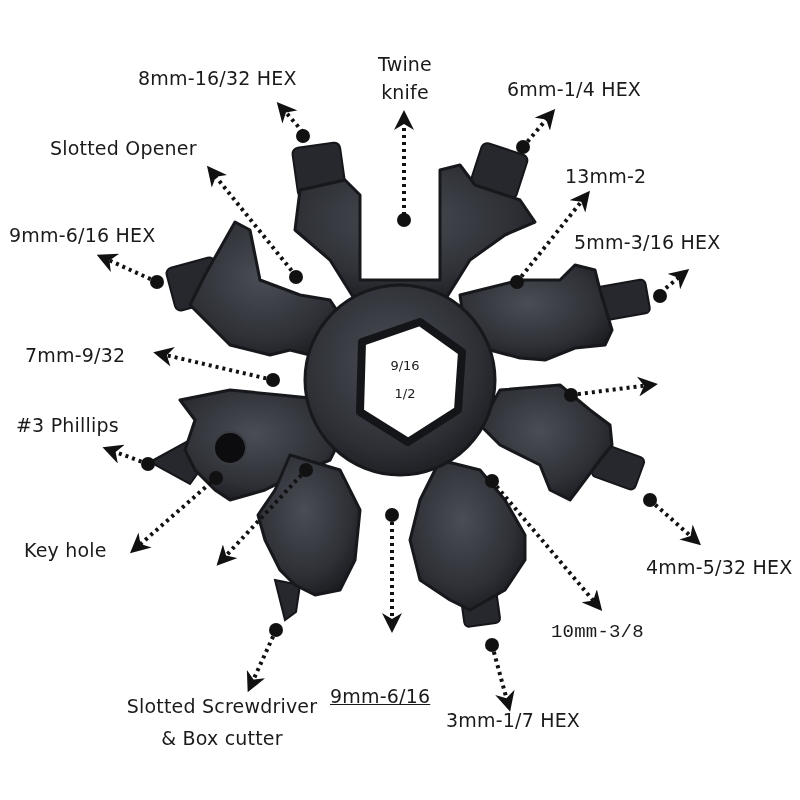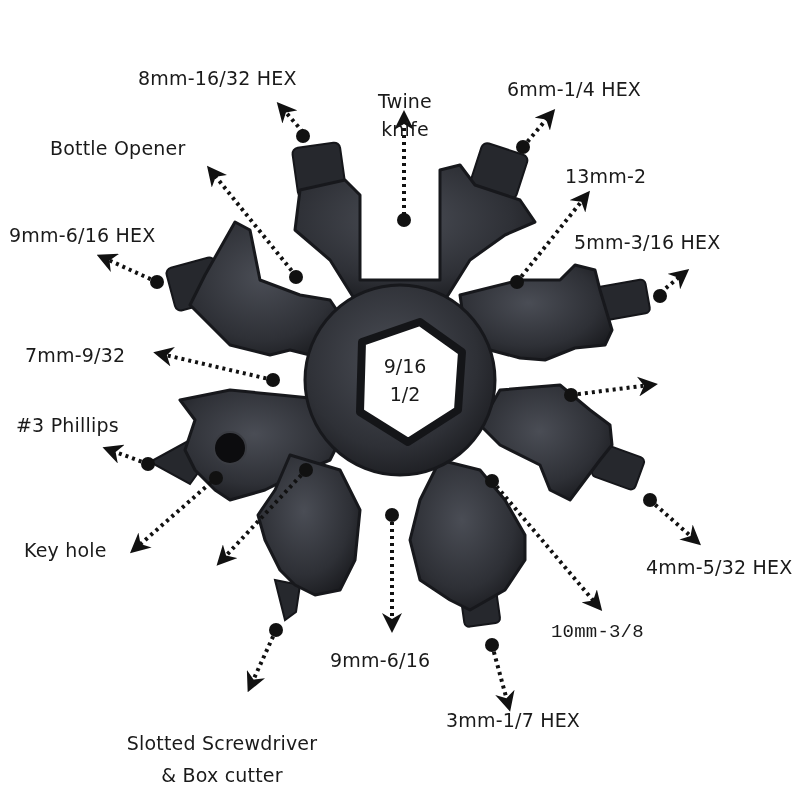--- a/index.html
+++ b/index.html
@@ -1,21 +1,21 @@
 <!DOCTYPE html>
 <html><head>
 <meta charset="utf-8">
 <style>
   html, body { margin:0; padding:0; background:#ffffff; }
   #stage { position:relative; width:800px; height:800px; overflow:hidden; background:#ffffff;
            font-family:"DejaVu Sans", sans-serif; color:#1a1a1a; }
   svg.art { position:absolute; left:0; top:0; }
   .lbl { position:absolute; font-size:19px; line-height:24px; white-space:nowrap; color:#1a1a1a; letter-spacing:0.2px; }
-  .lbl.center { text-align:center;margin-top:37px; }
-  .hexlbl { position:absolute; font-size:19px; line-height:28px; text-align:center; width:80px; color:#1a1a1a; }
+  .lbl.center { text-align:center; }
+  .hexlbl { position:absolute; font-size:13px; line-height:28px; text-align:center; width:80px; color:#1a1a1a; }
 </style>
 </head>
 <body>
 
 <div id="stage">
 
   <svg class="art" width="800" height="800" viewBox="0 0 800 800">
     <defs>
       <radialGradient id="metal" cx="45%" cy="40%" r="65%">
         <stop offset="0%" stop-color="#4a4d55"></stop>
@@ -105,29 +105,29 @@
     <div>9/16</div>
     <div>1/2</div>
   </div>
 
   <div class="lbl center" style="left:365px; top:50px; width:80px; line-height:28px;">
     <div>Twine</div>
     <div>knife</div>
   </div>
   <div class="lbl" style="left:138px; top:66px;">8mm-16/32 HEX</div>
   <div class="lbl" style="left:507px; top:77px;">6mm-1/4 HEX</div>
-  <div class="lbl" style="left:50px; top:136px;">Bottle Opener</div>
+  <div class="lbl" style="left:50px; top:136px;">Slotted Opener</div>
   <div class="lbl" style="left:565px; top:164px;">13mm-2</div>
   <div class="lbl" style="left:9px; top:223px;">9mm-6/16 HEX</div>
   <div class="lbl" style="left:574px; top:230px;">5mm-3/16 HEX</div>
   <div class="lbl" style="left:25px; top:343px;">7mm-9/32</div>
   <div class="lbl" style="left:16px; top:413px;">#3 Phillips</div>
   <div class="lbl" style="left:646px; top:555px;">4mm-5/32 HEX</div>
   <div class="lbl" style="left:24px; top:538px;">Key hole</div>
   <div class="lbl" style="left:551px; top:620px;font-family:Liberation Mono, monospace;">10mm-3/8</div>
-  <div class="lbl" style="left:330px; top:648px;">9mm-6/16</div>
+  <div class="lbl" style="left:330px; top:684px;text-decoration:underline;">9mm-6/16</div>
   <div class="lbl center" style="left:102px; top:690px; width:240px; line-height:32px;">
     <div>Slotted Screwdriver</div>
     <div>&amp; Box cutter</div>
   </div>
   <div class="lbl" style="left:446px; top:708px;">3mm-1/7 HEX</div>
 
 </div>
 
 </body></html>

